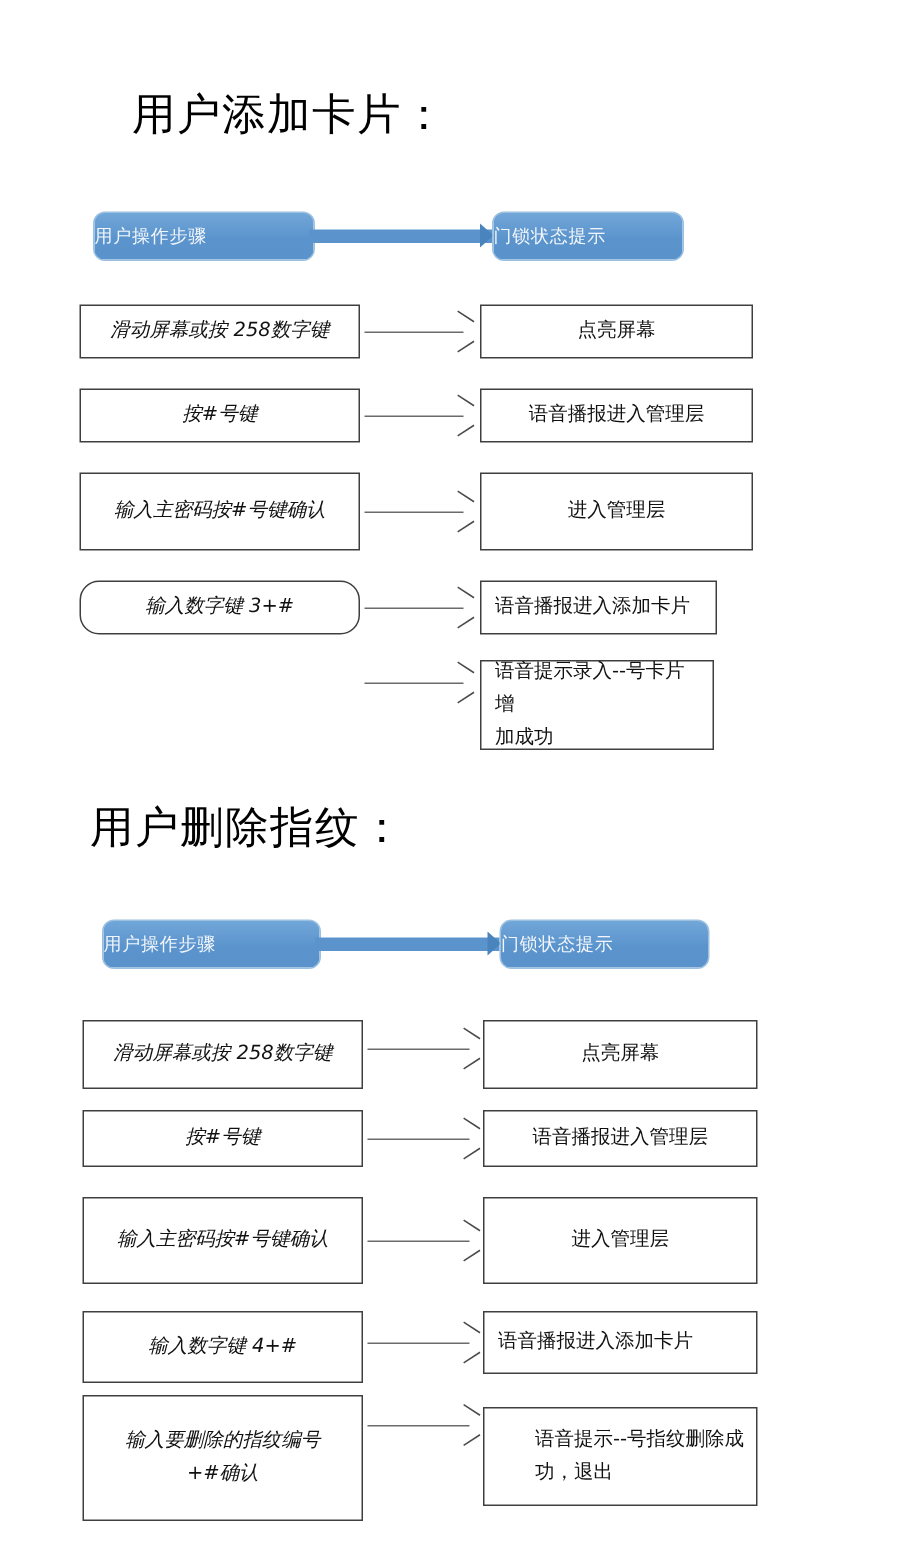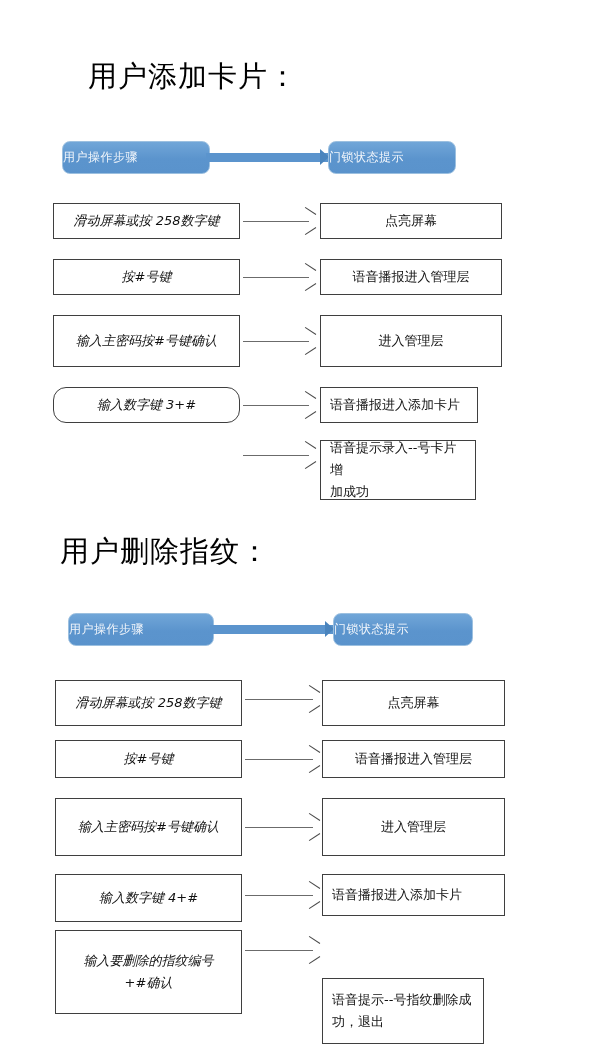--- a/index.html
+++ b/index.html
@@ -222,18 +222,18 @@
   <div class="flow-box right wrap" style="left:322px; top:874px; width:183px; height:42px;">
     <span class="flow-text">语音播报进入添加卡片</span>
   </div>
 
   <div class="flow-box left" style="left:55px; top:930px; width:187px; height:84px;">
     <span class="flow-text">输入要删除的指纹编号
 +#确认</span>
   </div>
   <div class="arrow-line" style="left:245px; top:950px; width:68px;"></div>
   <div class="arrow-head" style="left:307px; top:943px;"></div>
-  <div class="flow-box right wrap" style="left:322px; top:978px; width:162px; height:66px;">
+  <div class="flow-box right wrap" style="left:322px; top:938px; width:183px; height:66px;justify-content:flex-end;">
     <span class="flow-text">语音提示--号指纹删除成
 功，退出</span>
   </div>
 
 </div>
 
 </body></html>

